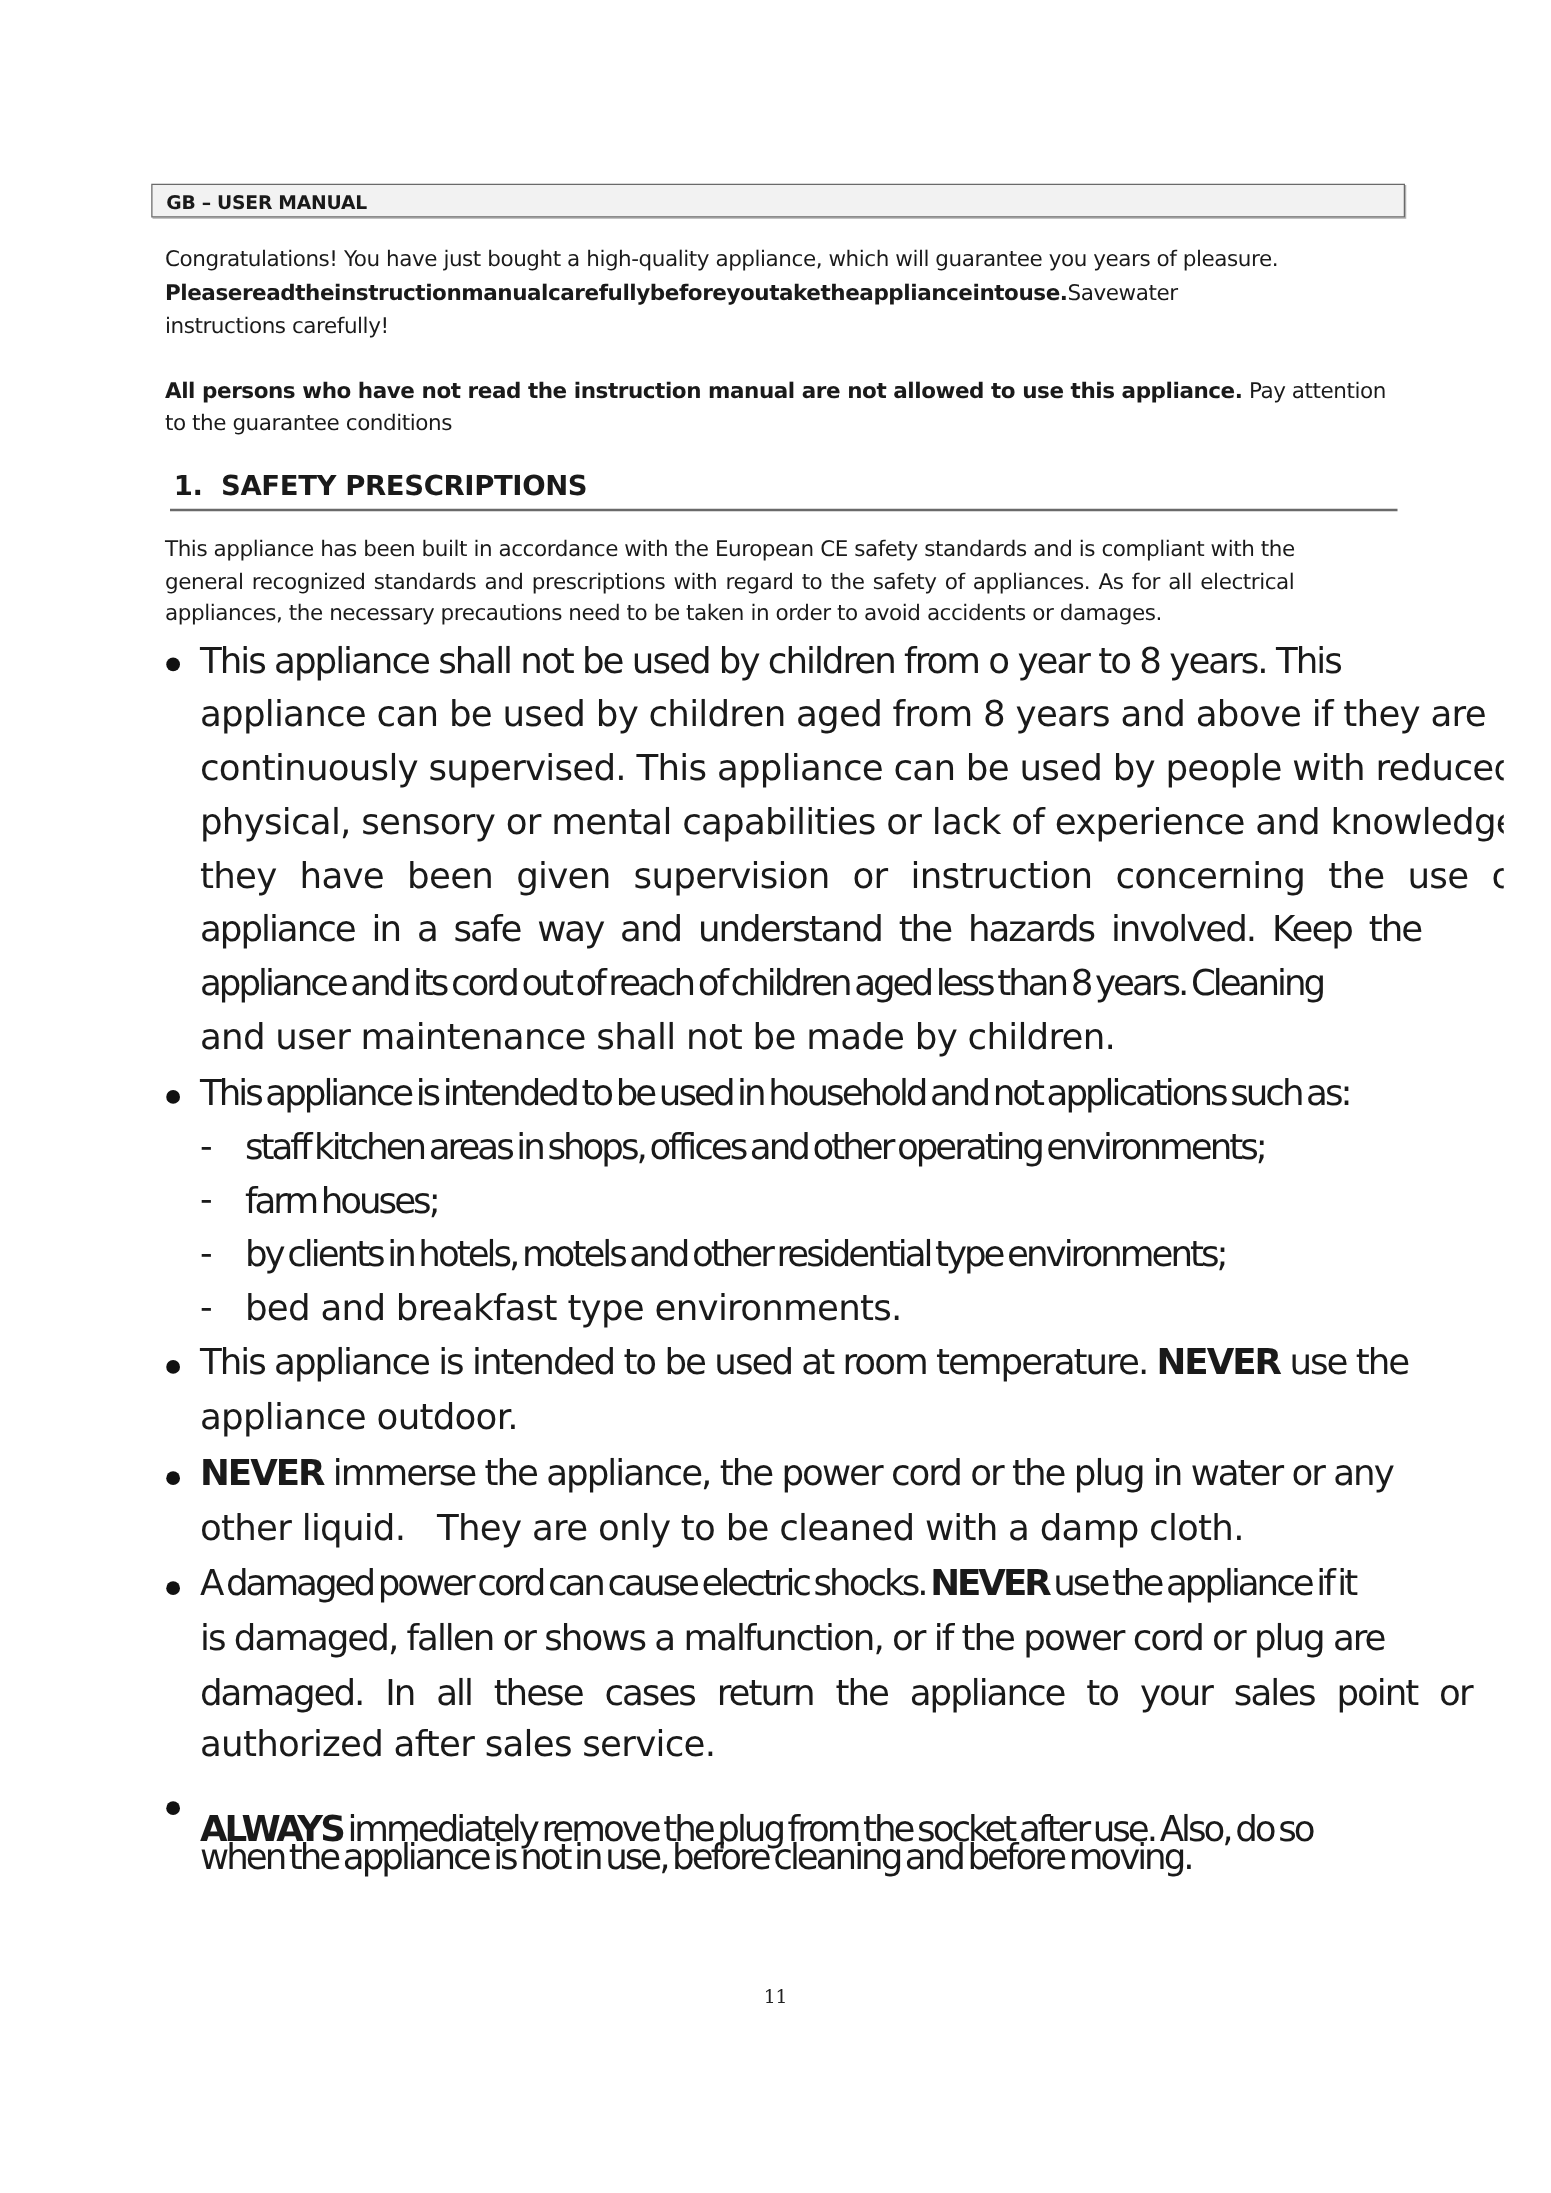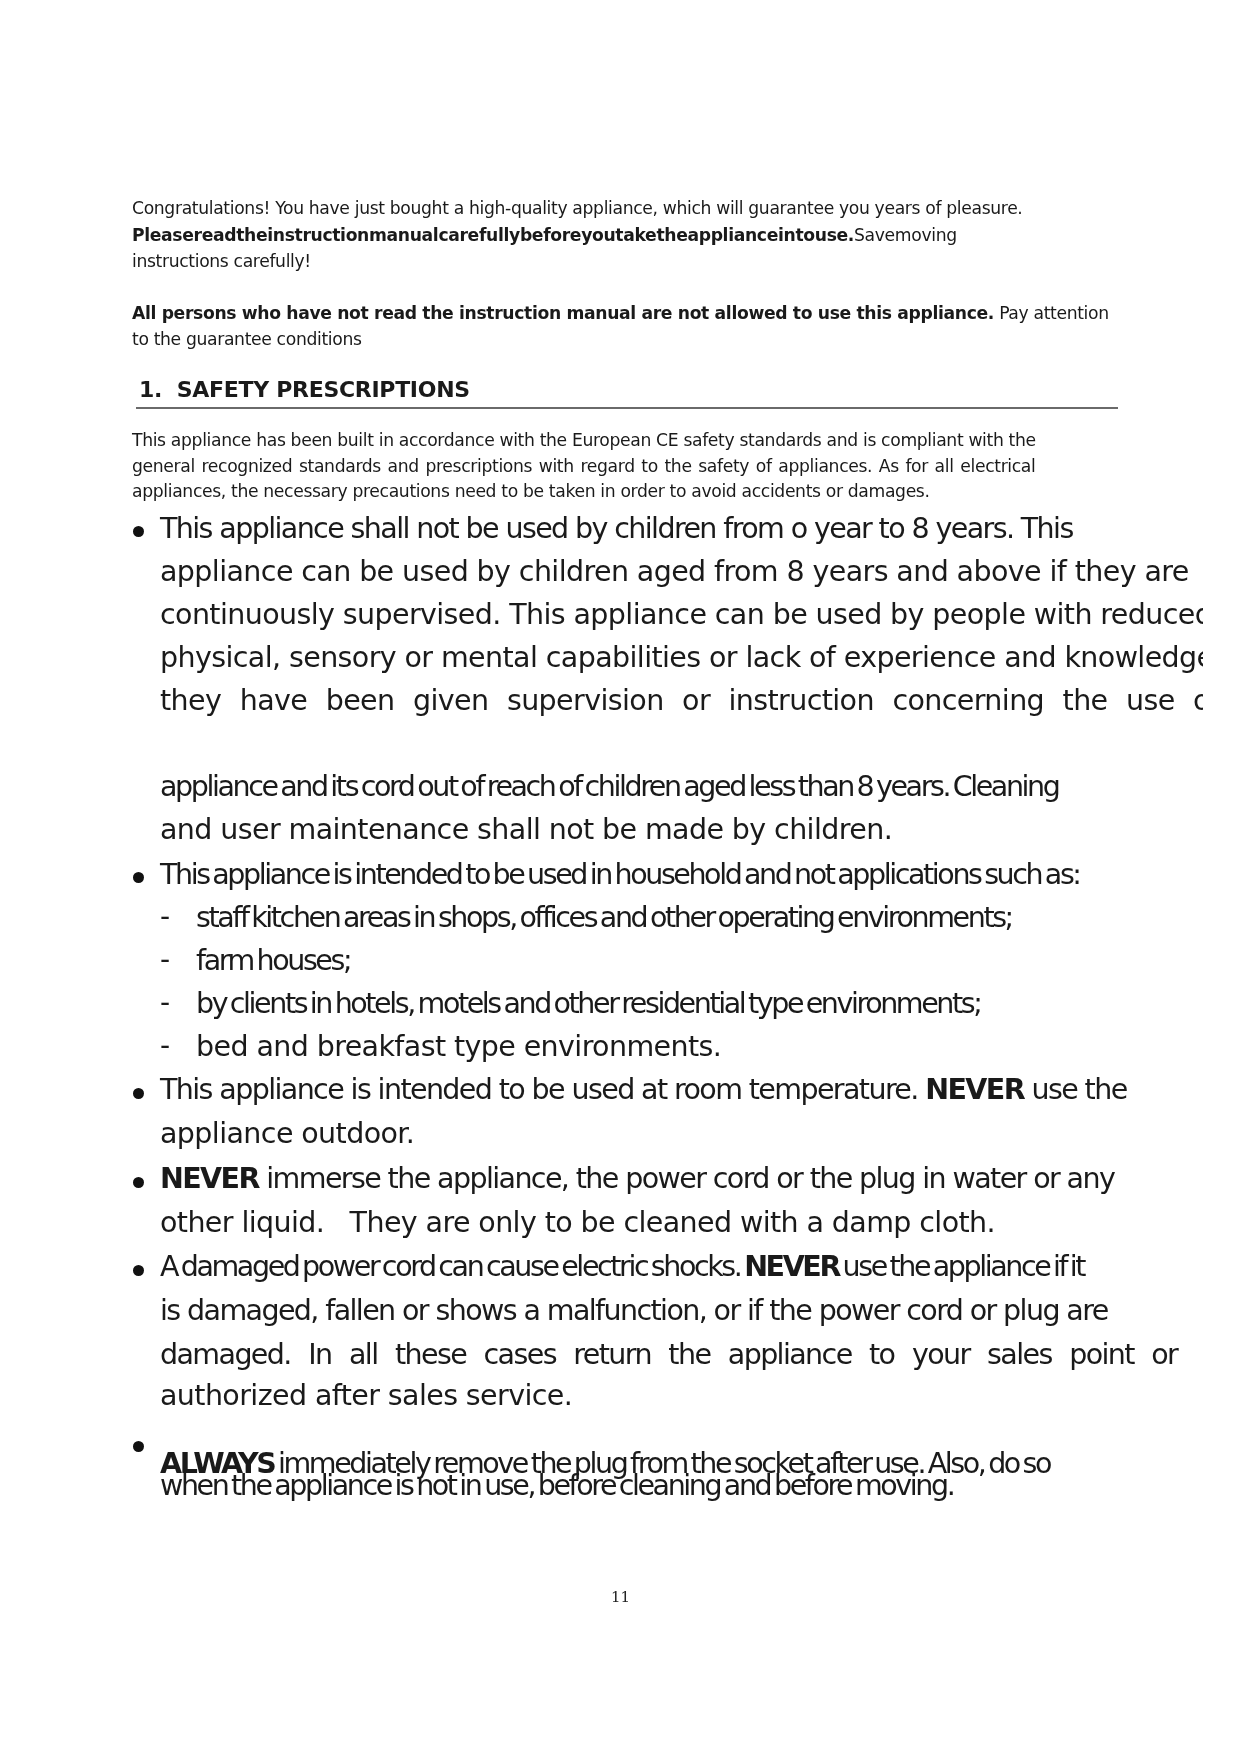--- a/index.html
+++ b/index.html
@@ -31,38 +31,41 @@
     b { font-weight: bold; }
 
     .page-number { position: absolute; left: 0; width: 1241px; top: 1588px; text-align: center;
                    font-family: "DejaVu Serif", "Liberation Serif", serif; font-size: 15px; color: #222; }
   </style>
 </head>
 <body>
 
 <div class="page">
 
+  <div class="header-box">
+    <span>GB – USER MANUAL</span>
+  </div>
 
   <div class="line small" style="left:132px; top:198px;">Congratulations! You have just bought a high-quality appliance, which will guarantee you years of pleasure.</div>
   <div class="justify-row small" style="left:132px; top:225px; width:986px;">
     <b>Please</b>
     <b>read</b>
     <b>the</b>
     <b>instruction</b>
     <b>manual</b>
     <b>carefully</b>
     <b>before</b>
     <b>you</b>
     <b>take</b>
     <b>the</b>
     <b>appliance</b>
     <b>into</b>
     <b>use.</b>
     <span>Save</span>
-    <span>moving</span>
+    <span>water</span>
   </div>
   <div class="line small" style="left:132px; top:251px;">instructions carefully!</div>
 
   <div class="line small" style="left:132px; top:303px;">
     <b>All persons who have not read the instruction manual are not allowed to use this appliance.</b>
     <span>Pay attention</span>
   </div>
   <div class="line small" style="left:132px; top:329px;">to the guarantee conditions</div>
 
   <div class="heading">
@@ -76,20 +79,21 @@
   <div class="line small" style="left:132px; top:481px;">appliances, the necessary precautions need to be taken in order to avoid accidents or damages.</div>
 
   <div class="clip">
 
     <div class="bullet" style="left:133px; top:526px;"></div>
     <div class="line big condensed" style="left:160px; top:512px;">This appliance shall not be used by children from o year to 8 years. This</div>
     <div class="line big" style="left:160px; top:555px;">appliance can be used by children aged from 8 years and above if they are</div>
     <div class="line big" style="left:160px; top:598px;">continuously supervised. This appliance can be used by people with reduced</div>
     <div class="line big" style="left:160px; top:641px;">physical, sensory or mental capabilities or lack of experience and knowledge if</div>
     <div class="line big" style="left:160px; top:684px; word-spacing:10px;">they have been given supervision or instruction concerning the use of the</div>
+    <div class="line big condensed" style="left:160px; top:727px; word-spacing:6px;">appliance in a safe way and understand the hazards involved. Keep the</div>
     <div class="line big tight" style="left:160px; top:770px;">appliance and its cord out of reach of children aged less than 8 years. Cleaning</div>
     <div class="line big" style="left:160px; top:813px;">and user maintenance shall not be made by children.</div>
 
     <div class="bullet" style="left:133px; top:872px;"></div>
     <div class="line big tight" style="left:160px; top:858px;">This appliance is intended to be used in household and not applications such as:</div>
 
     <div class="dash" style="left:160px; top:900px;">-</div>
     <div class="line big tight" style="left:196px; top:901px;">staff kitchen areas in shops, offices and other operating environments;</div>
     <div class="dash" style="left:160px; top:943px;">-</div>
     <div class="line big tight" style="left:196px; top:944px;">farm houses;</div>

